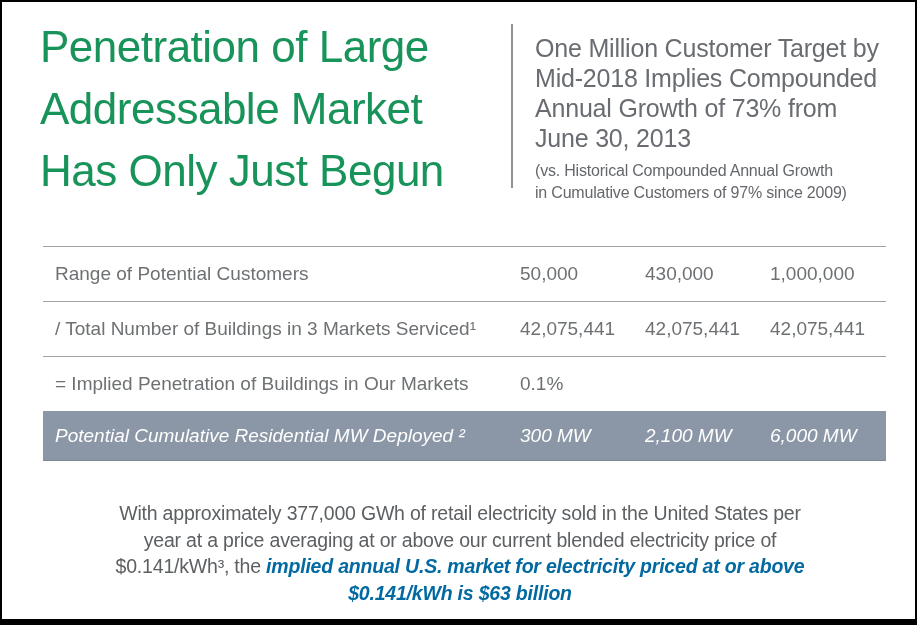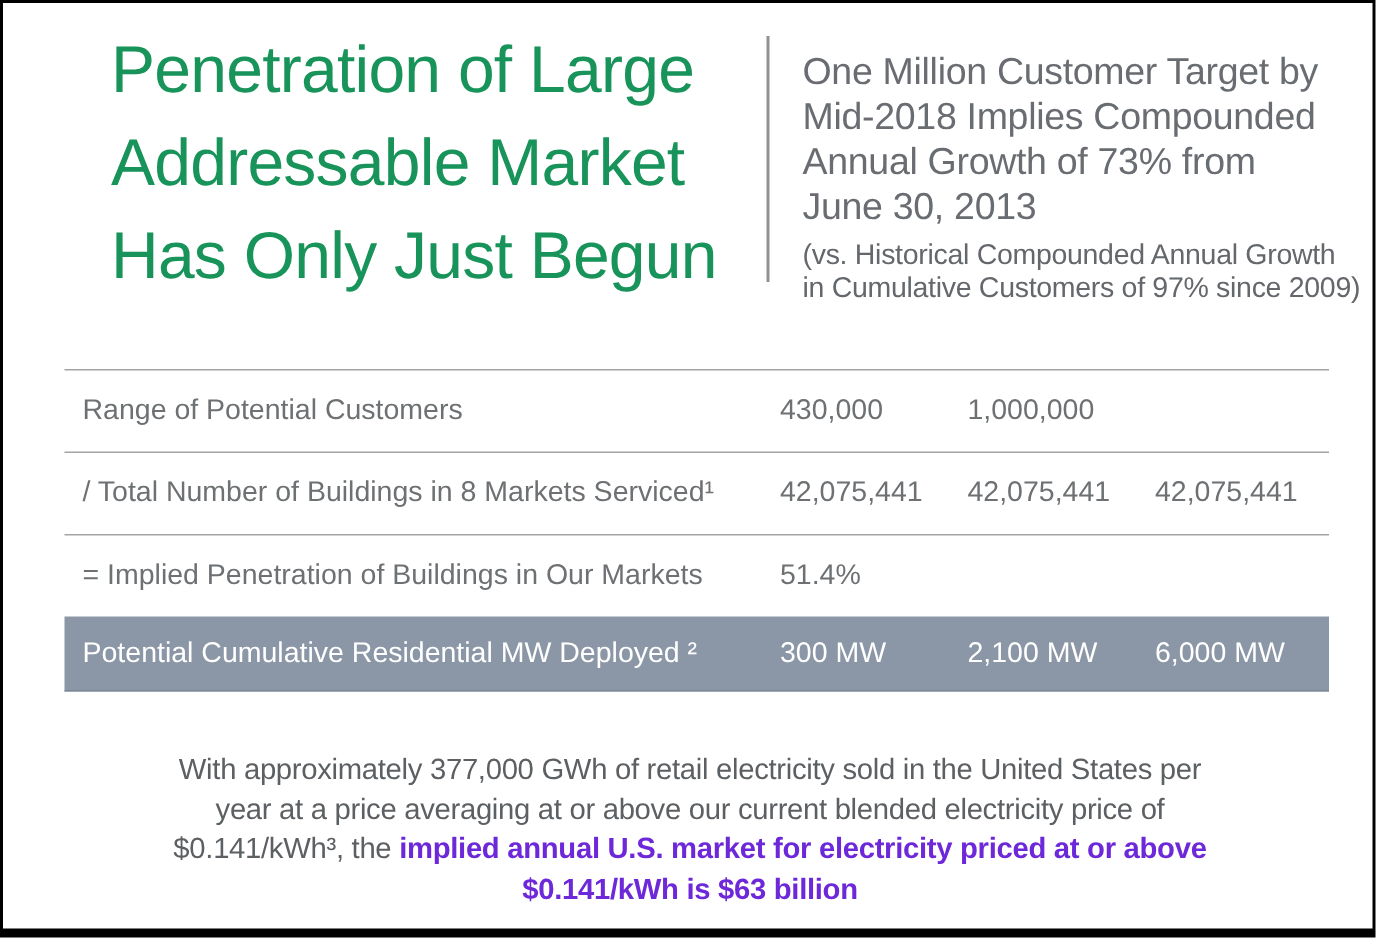--- a/index.html
+++ b/index.html
@@ -16,34 +16,34 @@
     box-sizing:border-box;
     border-left:2px solid #000;
     border-top:2px solid #000;
     border-right:2px solid #000;
     border-bottom:6px solid #000;
     pointer-events:none;
   }
   .title {
     position:absolute; left:40px; top:16px; width:470px;
     font-size:44px; line-height:62px; letter-spacing:-0.5px;
-    color:#18935a; white-space:pre-line;margin-left:34px;
+    color:#18935a; white-space:pre-line;
   }
   .vdivider {
     position:absolute; left:511px; top:24px;
     width:2px; height:164px; background:#8e9296;
   }
   .headline {
     position:absolute; left:535px; top:22px; width:372px;
     font-size:25px; line-height:30px;
     color:#696c71; white-space:pre-line; letter-spacing:-0.2px;margin-top:11px;
   }
   .subnote {
     position:absolute; left:535px; top:160px; width:372px;
-    font-size:19px; line-height:22px;
+    font-size:16px; line-height:22px;
     color:#64676b; white-space:pre-line; letter-spacing:-0.2px;
   }
   .table {
     position:absolute; left:43px; top:246px; width:843px;
   }
   .trow {
     display:grid;
     grid-template-columns:477px 125px 125px 116px;
     align-items:center;
     height:55px;
@@ -51,28 +51,29 @@
     font-size:19px; color:#6e7173;
     box-sizing:border-box;
   }
   .trow .label { padding-left:12px; }
   .trow.band {
     height:50px; margin-top:0;
     border-top:none;
     background:#8b97a6;
     color:#ffffff;
     border-bottom:1px solid #7c8896;
+    font-style:italic;
   }
   .footer {
     position:absolute; left:110px; top:500px; width:700px;
     text-align:center;
     font-size:19.5px; line-height:26.5px;
     color:#5d6063; letter-spacing:-0.2px;
   }
-  .footer .bold { font-weight:bold; color:#6d28d9; }
+  .footer .bold { font-weight:bold; color:#0369a1;font-style:italic; }
 </style>
 </head>
 <body>
 
 <div class="slide">
 
   <div class="title">Penetration of Large
 Addressable Market
 Has Only Just Begun</div>
 
@@ -83,34 +84,35 @@
 Annual Growth of 73% from
 June 30, 2013</div>
 
   <div class="subnote">(vs. Historical Compounded Annual Growth
 in Cumulative Customers  of 97% since 2009)</div>
 
   <div class="table">
 
     <div class="trow">
       <div class="label">Range of Potential Customers</div>
+      <div class="val">50,000</div>
       <div class="val">430,000</div>
       <div class="val">1,000,000</div>
     </div>
 
     <div class="trow">
-      <div class="label">/ Total Number of Buildings in 8 Markets Serviced¹</div>
+      <div class="label">/ Total Number of Buildings in 3 Markets Serviced¹</div>
       <div class="val">42,075,441</div>
       <div class="val">42,075,441</div>
       <div class="val">42,075,441</div>
     </div>
 
     <div class="trow">
       <div class="label">= Implied Penetration of Buildings in Our Markets</div>
-      <div class="val">51.4%</div>
+      <div class="val">0.1%</div>
     </div>
 
     <div class="trow band">
       <div class="label">Potential Cumulative Residential MW Deployed ²</div>
       <div class="val">300 MW</div>
       <div class="val">2,100 MW</div>
       <div class="val">6,000 MW</div>
     </div>
 
   </div>

